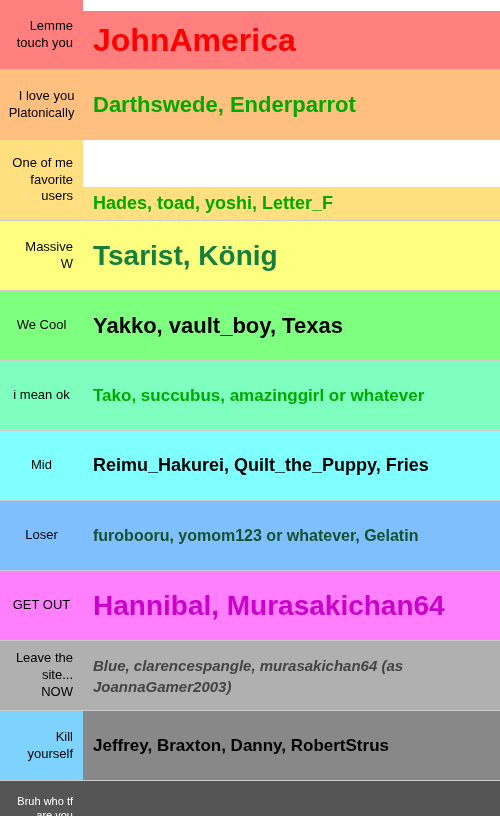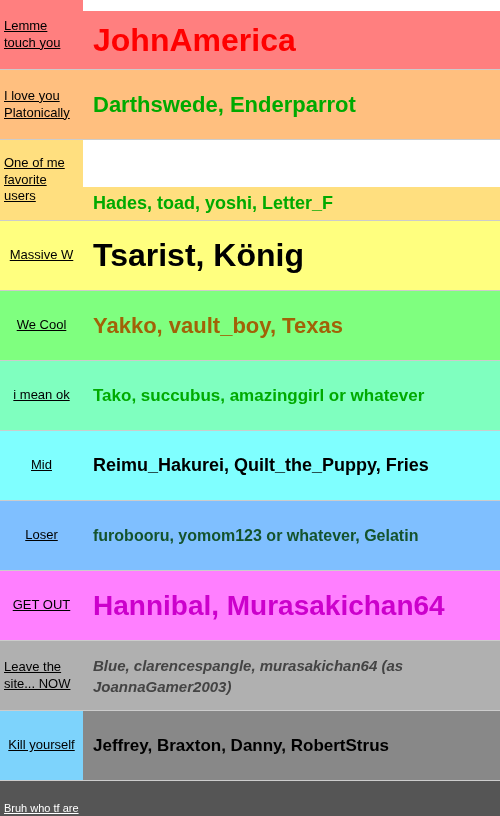--- a/index.html
+++ b/index.html
@@ -17,26 +17,25 @@
       align-items: stretch;
       min-height: 70px;
       border-bottom: 1px solid #ccc;
     }
     .tier-label {
       width: 83px;
       min-width: 83px;
       display: flex;
       align-items: center;
       justify-content: center;
-      text-align: left;
+      text-align: right;
       font-size: 13px;
       font-weight: 500;
-      padding: 4px 4px;
+      padding: 4px 10px;
       line-height: 1.3;
-      text-decoration: underline;
     }
     .tier-content {
       flex: 1;
       display: flex;
       align-items: center;
       padding: 6px 10px;
       font-size: 18px;
       font-weight: bold;
       overflow: hidden;
     }
@@ -44,24 +43,24 @@
     .row-s .tier-label    { background: #ff7f7f; }
     .row-s .tier-content  { background: #ff7f7f; color: #ff0000; font-size: 32px; margin-top: 11px; }
 
     .row-a .tier-label    { background: #ffbf7f; }
     .row-a .tier-content  { background: #ffbf7f; color: #00aa00; font-size: 22px; }
 
     .row-b .tier-label    { background: #ffdf7f; }
     .row-b .tier-content  { background: #ffdf7f; color: #00aa00; font-size: 18px; margin-top: 47px; }
 
     .row-massive .tier-label   { background: #ffff7f; }
-    .row-massive .tier-content { background: #ffff7f; color: #000000; font-size: 32px; }
+    .row-massive .tier-content { background: #ffff7f; color: #15803d; font-size: 28px; }
 
     .row-wecool .tier-label   { background: #7fff7f; }
-    .row-wecool .tier-content { background: #7fff7f; color: #a16207; font-size: 22px; }
+    .row-wecool .tier-content { background: #7fff7f; color: #000000; font-size: 22px; }
 
     .row-imeanol .tier-label   { background: #7fffbf; }
     .row-imeanol .tier-content { background: #7fffbf; color: #00aa00; font-size: 17px; }
 
     .row-mid .tier-label   { background: #7fffff; }
     .row-mid .tier-content { background: #7fffff; color: #000000; font-size: 18px; }
 
     .row-loser .tier-label   { background: #7fbfff; }
     .row-loser .tier-content { background: #7fbfff; color: #14532d; font-size: 16px; }
 

